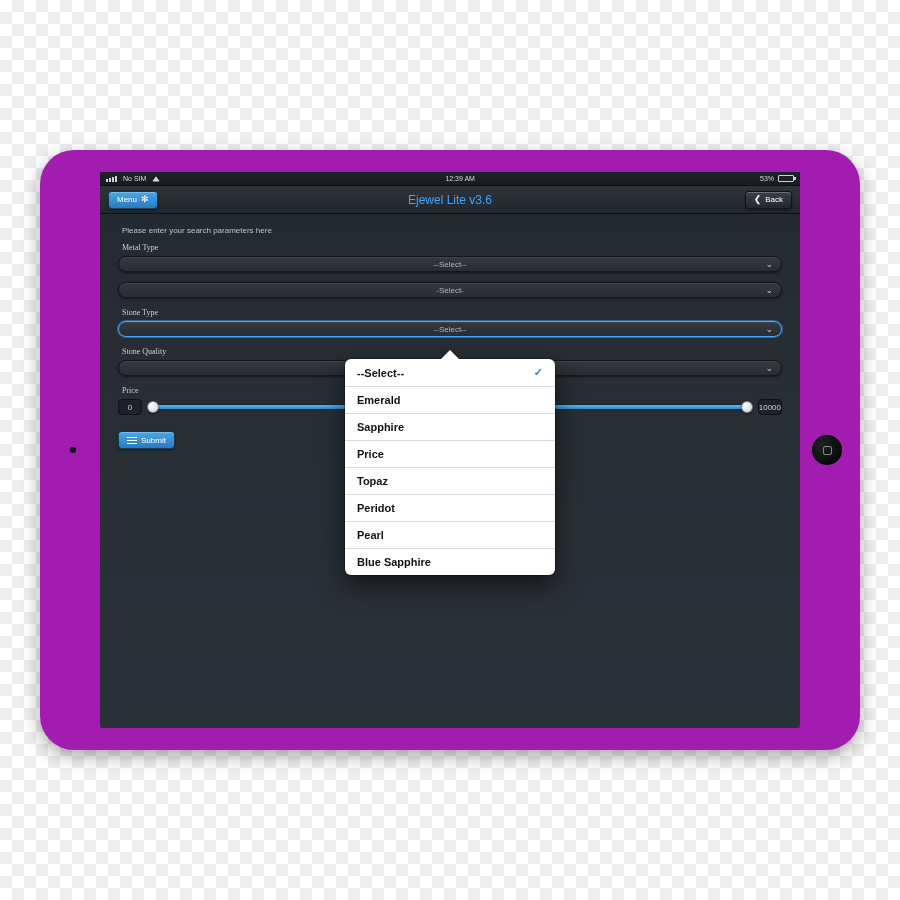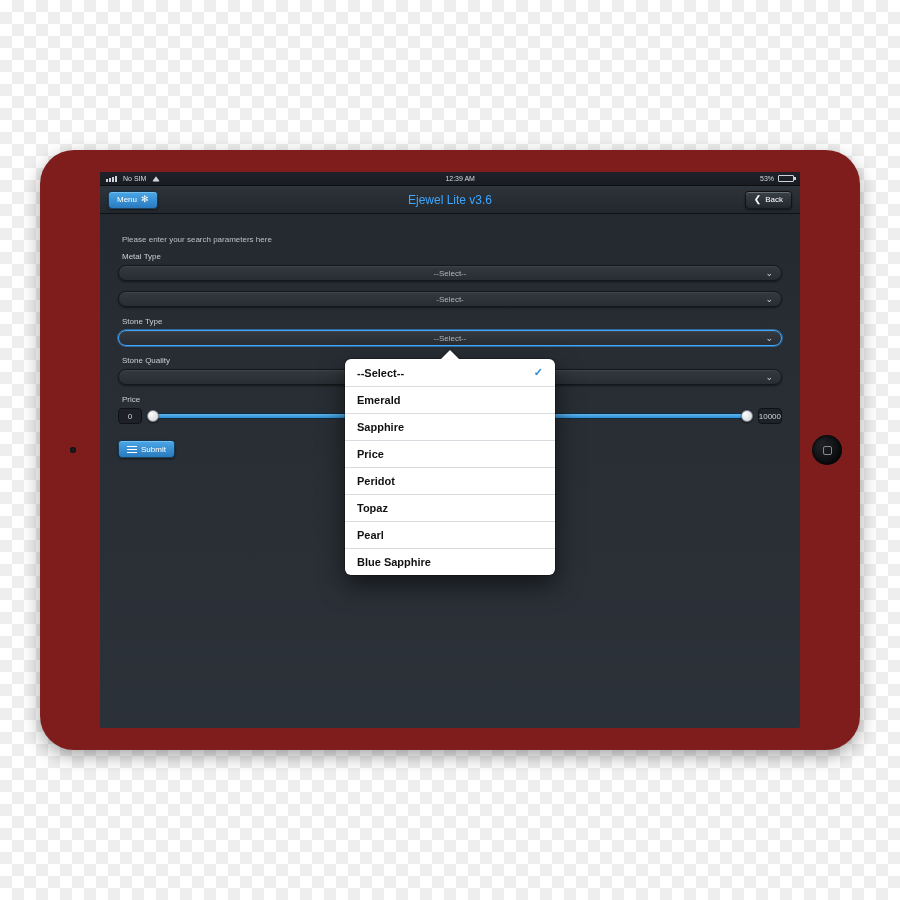--- a/index.html
+++ b/index.html
@@ -13,21 +13,21 @@
       linear-gradient(-45deg, transparent 75%, #eee 75%);
     background-size: 24px 24px;
     background-position: 0 0, 0 12px, 12px -12px, -12px 0;
     background-color: #fff;
     position: relative;
   }
   .tablet-frame {
     position: absolute;
     top: 150px; left: 40px;
     width: 820px; height: 600px;
-    background: #7f1d1d;
+    background: #a21caf;
     border-radius: 34px;
     box-shadow: 0 6px 18px rgba(0,0,0,.35), inset 0 0 2px rgba(255,255,255,.05);
     padding: 22px 60px 22px 60px;
   }
   .home-button {
     position: absolute;
     right: 18px; top: 50%;
     width: 30px; height: 30px; margin-top: -15px;
     border-radius: 50%;
     background: radial-gradient(circle at 30% 30%, #202225, #0b0c0e 70%);
@@ -87,22 +87,22 @@
     height:18px; padding:0 8px; border-radius:4px;
     font-size:8px; color:#fff; cursor:pointer;
     border:1px solid rgba(0,0,0,.6);
     box-shadow: inset 0 1px 0 rgba(255,255,255,.25), 0 1px 2px rgba(0,0,0,.5);
   }
   .btn-blue { background: linear-gradient(#4aa7e8,#2a7abf); }
   .btn-dark { background: linear-gradient(#3a4048,#23272d); }
   .gear { font-size:9px; line-height:1; }
   .chev-left { font-size:9px; line-height:1; }
   .content { padding: 8px 14px 0 14px; }
-  .instr { font-size:8px; color:#b9c0c8; margin:13px 0 8px 8px; }
-  .field-label { font-size:8px; color:#c9cfd6; margin:6px 0 4px 8px; }
+  .instr { font-size:8px; color:#b9c0c8; margin:4px 0 8px 8px; }
+  .field-label { font-size:8px; color:#c9cfd6; margin:6px 0 4px 8px;font-family:Liberation Serif, serif; }
   .select-row {
     position:relative; height:16px; border-radius:8px; margin:0 4px 10px 4px;
     background: linear-gradient(#34393f,#282d33);
     border:1px solid #14171b;
     box-shadow: inset 0 1px 0 rgba(255,255,255,.06), 0 1px 2px rgba(0,0,0,.5);
     display:flex; align-items:center; justify-content:center;
     font-size:8px; color:#aeb5bd; cursor:pointer;
   }
   .select-row.focused {
     border:1px solid #3ea6ff;
@@ -261,24 +261,24 @@
           <li>
             <span>Emerald</span>
           </li>
           <li>
             <span>Sapphire</span>
           </li>
           <li>
             <span>Price</span>
           </li>
           <li>
+            <span>Topaz</span>
+          </li>
+          <li>
             <span>Peridot</span>
-          </li>
-          <li>
-            <span>Topaz</span>
           </li>
           <li>
             <span>Pearl</span>
           </li>
           <li>
             <span>Blue Sapphire</span>
           </li>
         </ul>
     </div>
 

